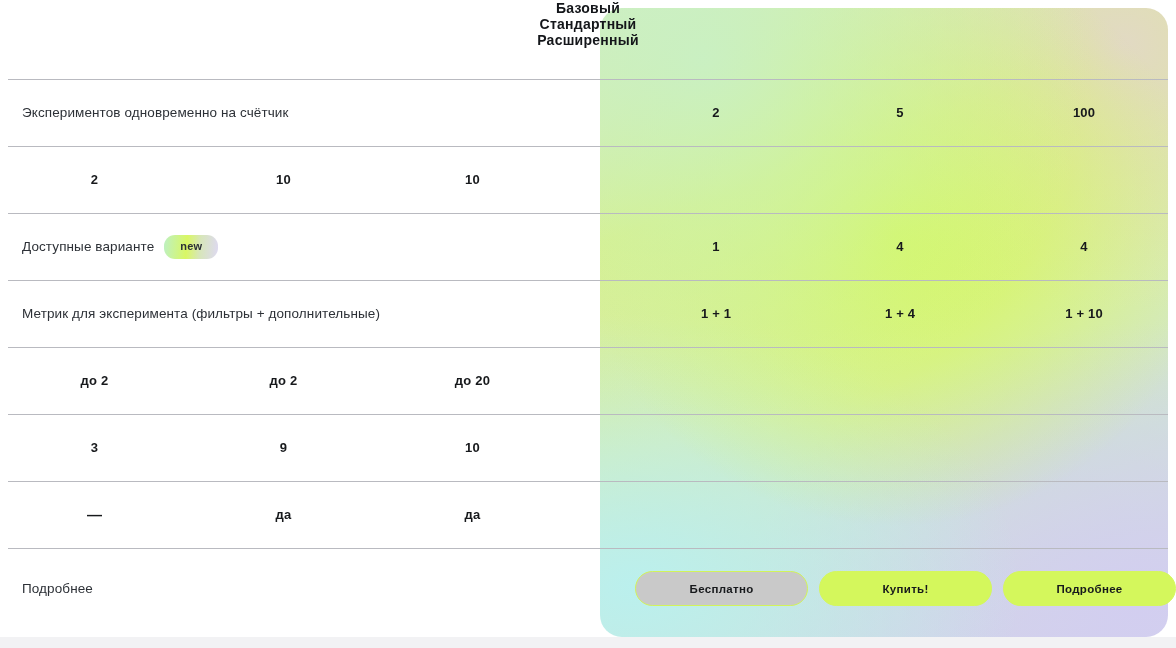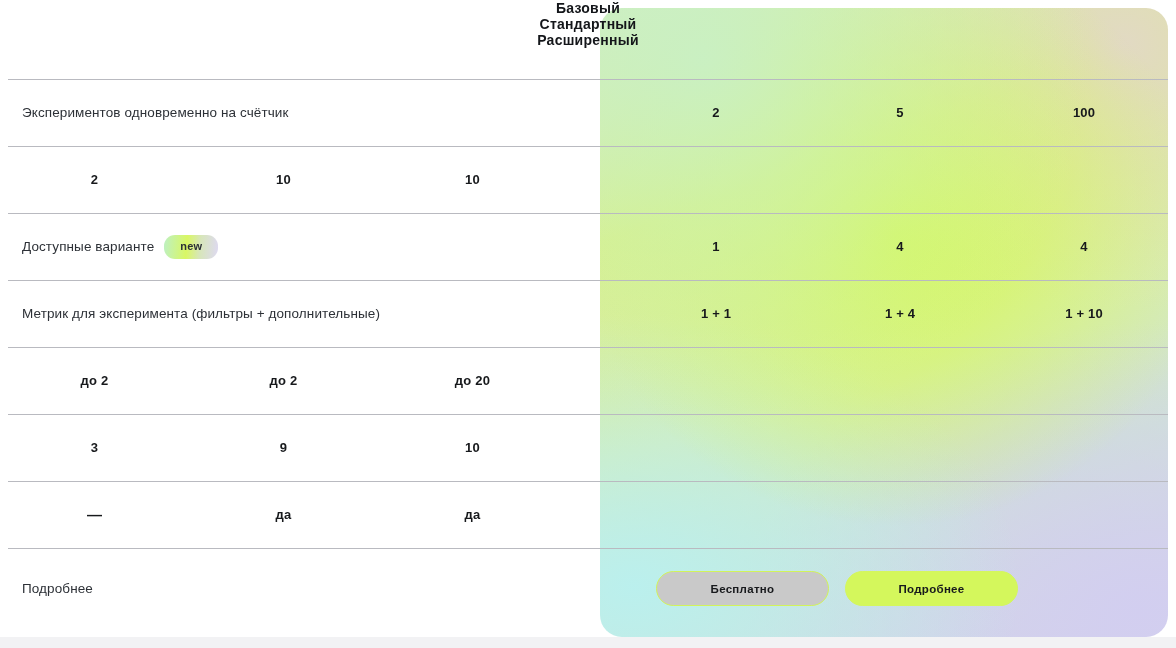--- a/index.html
+++ b/index.html
@@ -220,20 +220,23 @@
     </div>
 
     <div class="row cta-row">
       <div class="feature-cell">
         <span>Подробнее</span>
       </div>
       <div class="cta-cell">
         <button class="cta-btn secondary">Бесплатно</button>
       </div>
       <div class="cta-cell">
+        <button class="cta-btn primary">Купить!</button>
+      </div>
+      <div class="cta-cell">
         <button class="cta-btn primary">Подробнее</button>
       </div>
     </div>
 
   </div>
 
   <div class="page-bottom-strip"></div>
 </div>
 
 </body></html>

